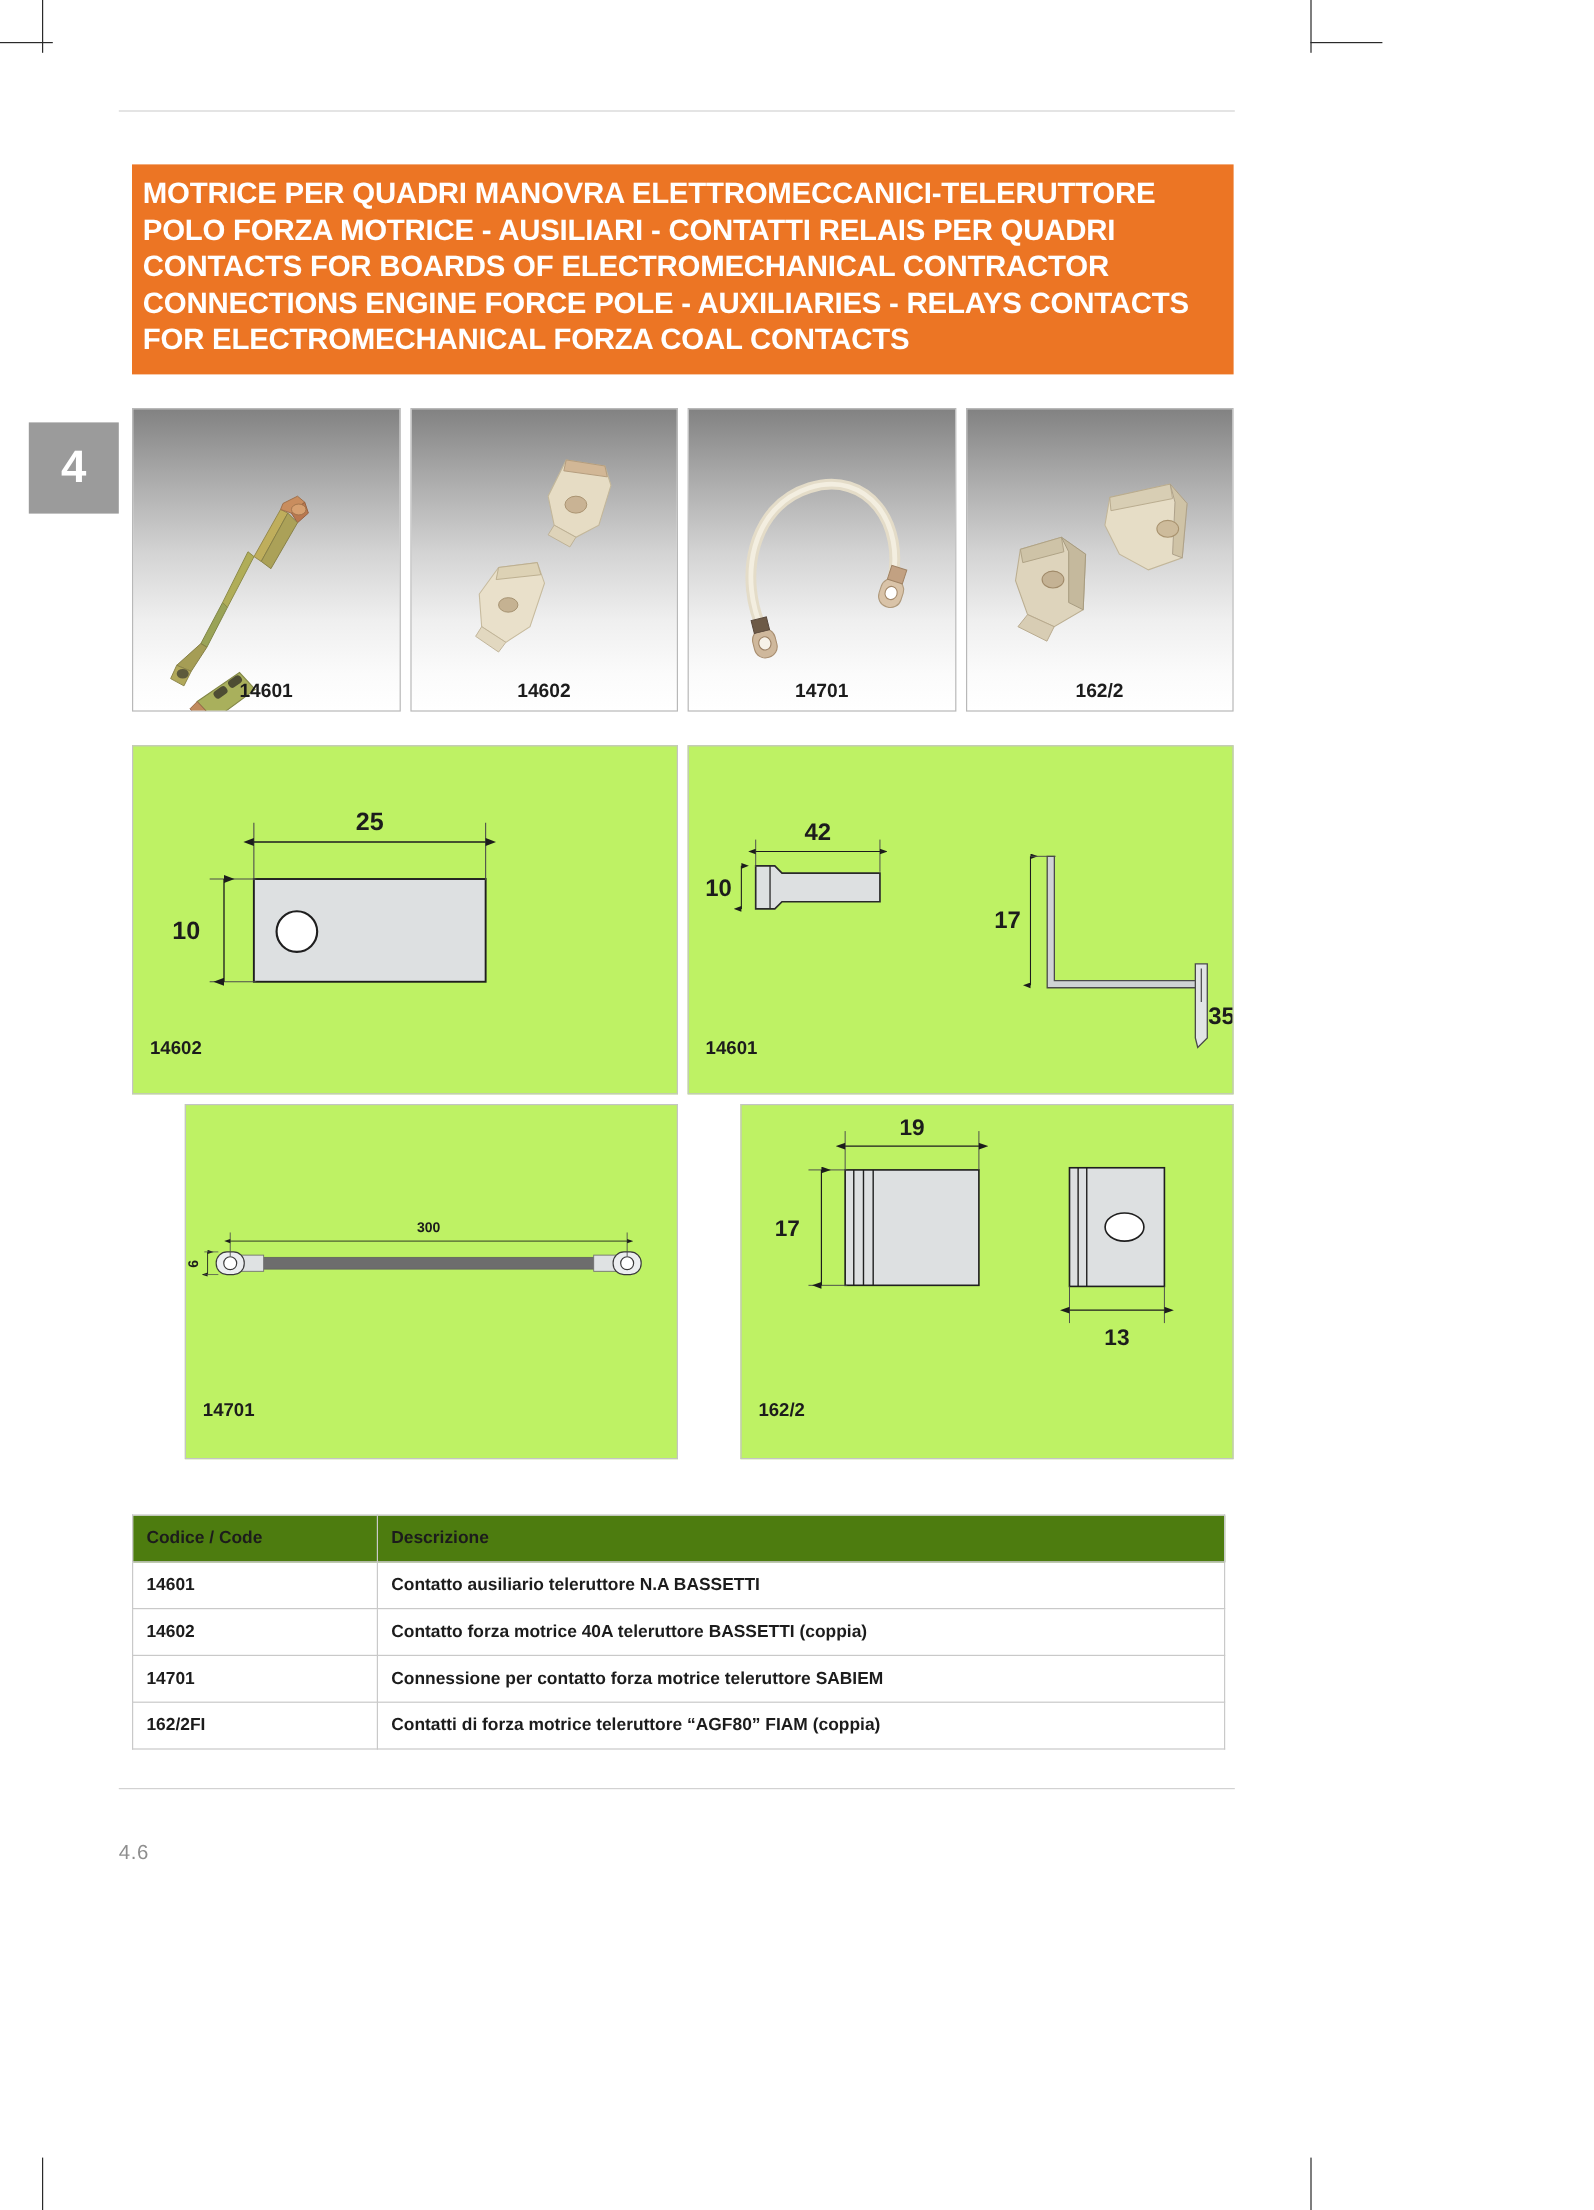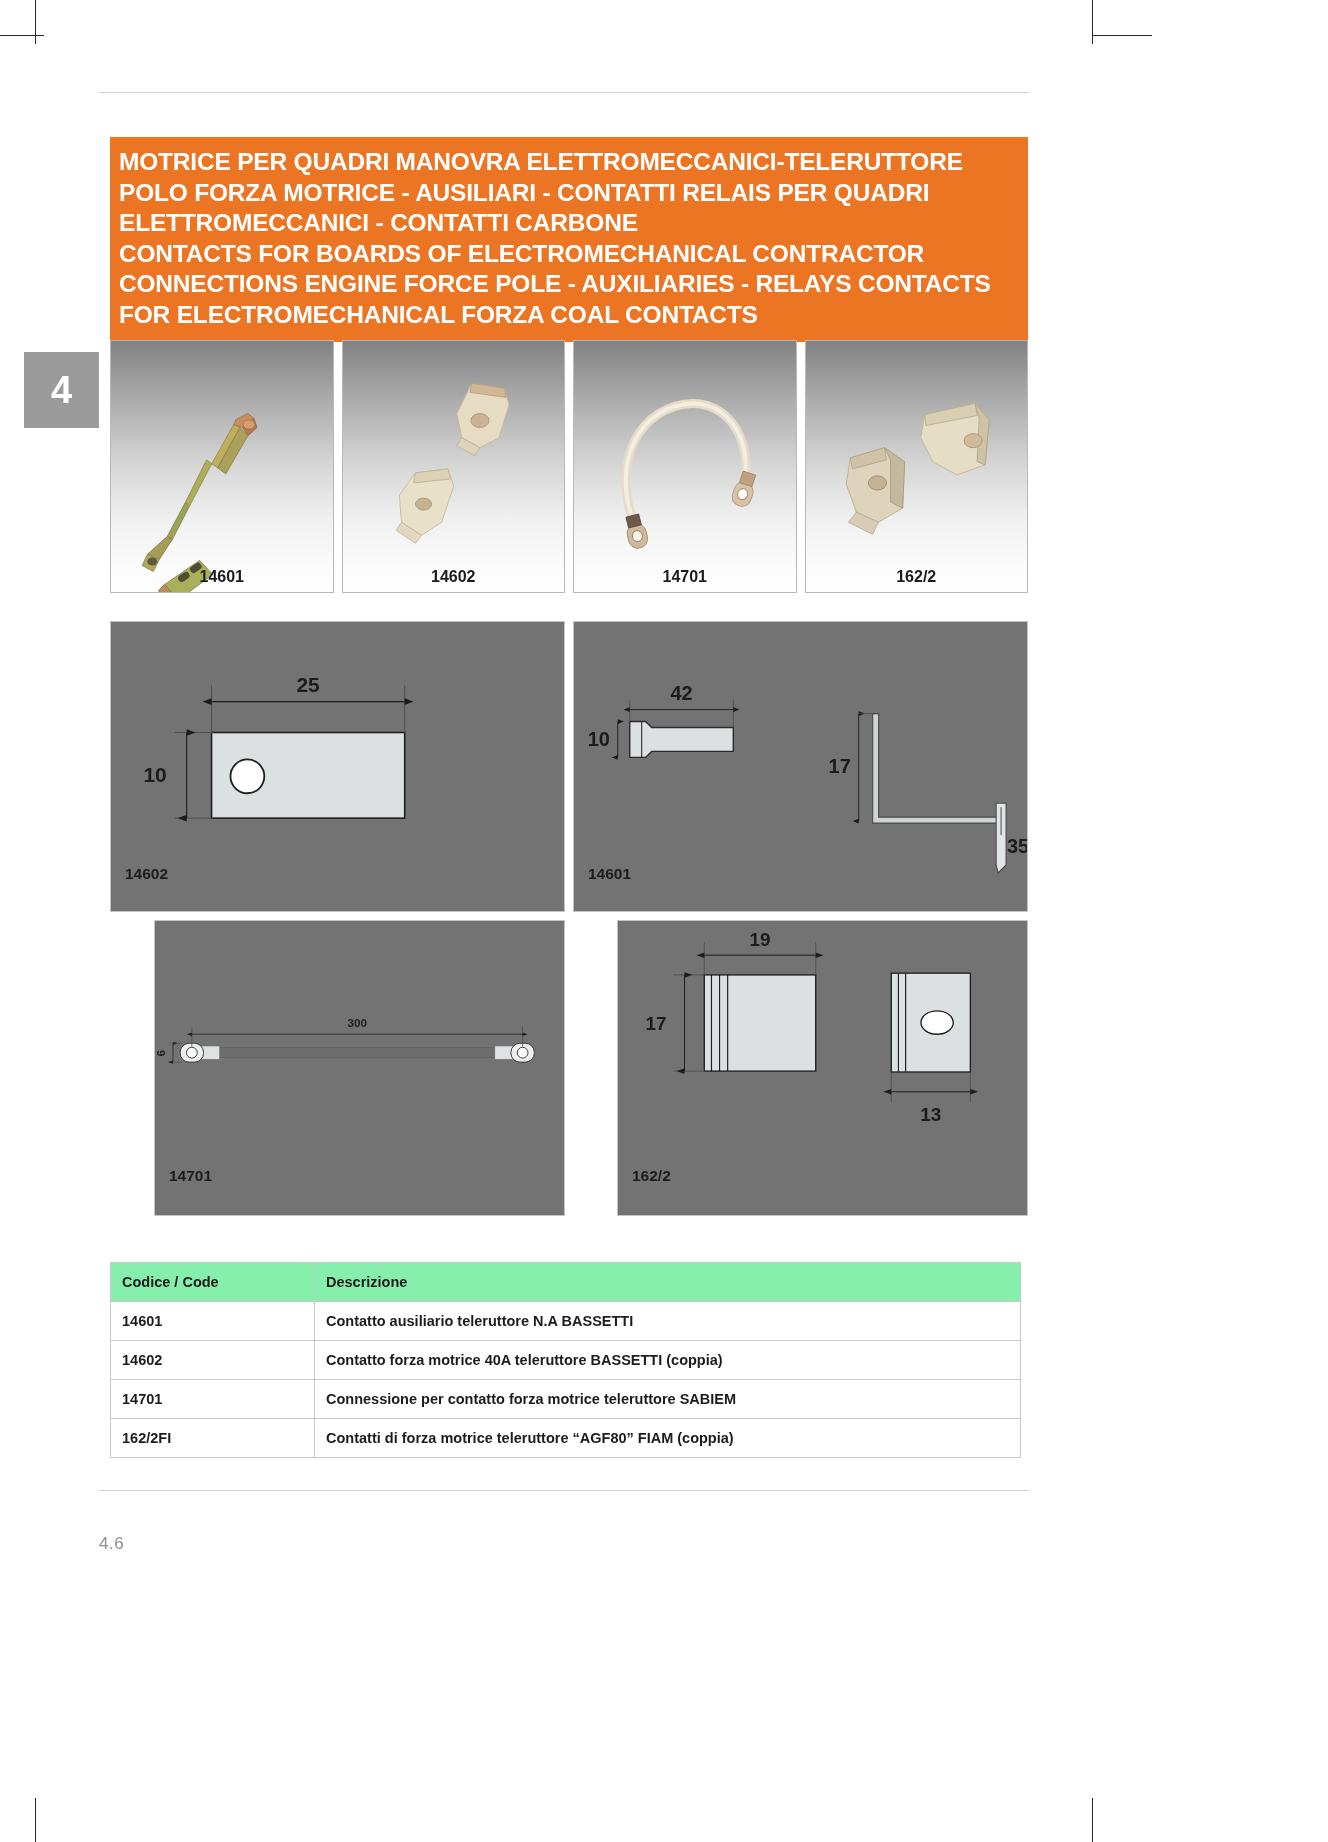--- a/index.html
+++ b/index.html
@@ -110,21 +110,21 @@
   }
   .draw-row {
     display: flex;
     gap: 8px;
     margin-bottom: 8px;
   }
   .draw-cell {
     flex: 1 1 0;
     border: 1px solid #c4c4c4;
     position: relative;
-    background: #737373;
+    background: #bef264;
     box-sizing: border-box;
     text-decoration: underline;
   }
   .draw-cell.r1 { height: 291px; }
   .draw-cell.r2 { height: 296px; margin-left: 44px; }
   .draw-caption {
     position: absolute;
     left: 14px;
     bottom: 28px;
     font-size: 15.5px;
@@ -146,21 +146,21 @@
     color: #1c1c1c;
   }
   .ptable th, .ptable td {
     border: 1px solid #c9c9c9;
     text-align: left;
     padding: 8px 10px 8px 11px;
     height: 22px;
     vertical-align: middle;
   }
   .ptable thead th {
-    background: #86efac;
+    background: #4d7c0f;
     font-weight: bold;
     font-size: 14.5px;
   }
   .ptable td.code {
     font-weight: bold;
     width: 182px;
   }
   .ptable td.desc { font-weight: bold; }
 
   
@@ -186,21 +186,20 @@
 
 <div class="rule rule-top"></div>
 
 <div class="chapter-tab">
   <span>4</span>
 </div>
 
 <div class="banner">
   <div class="line">MOTRICE PER QUADRI MANOVRA ELETTROMECCANICI-TELERUTTORE</div>
   <div class="line">POLO FORZA MOTRICE - AUSILIARI - CONTATTI RELAIS PER QUADRI</div>
-  <div class="line">ELETTROMECCANICI - CONTATTI CARBONE</div>
   <div class="line it">CONTACTS FOR BOARDS OF ELECTROMECHANICAL CONTRACTOR</div>
   <div class="line it">CONNECTIONS ENGINE FORCE POLE - AUXILIARIES - RELAYS CONTACTS</div>
   <div class="line it">FOR ELECTROMECHANICAL FORZA COAL CONTACTS</div>
 </div>
 
 <div class="photo-row">
 
   <div class="photo-cell">
     <svg class="svgwrap" viewBox="0 0 220 253" preserveAspectRatio="xMidYMid meet">
       <g>

